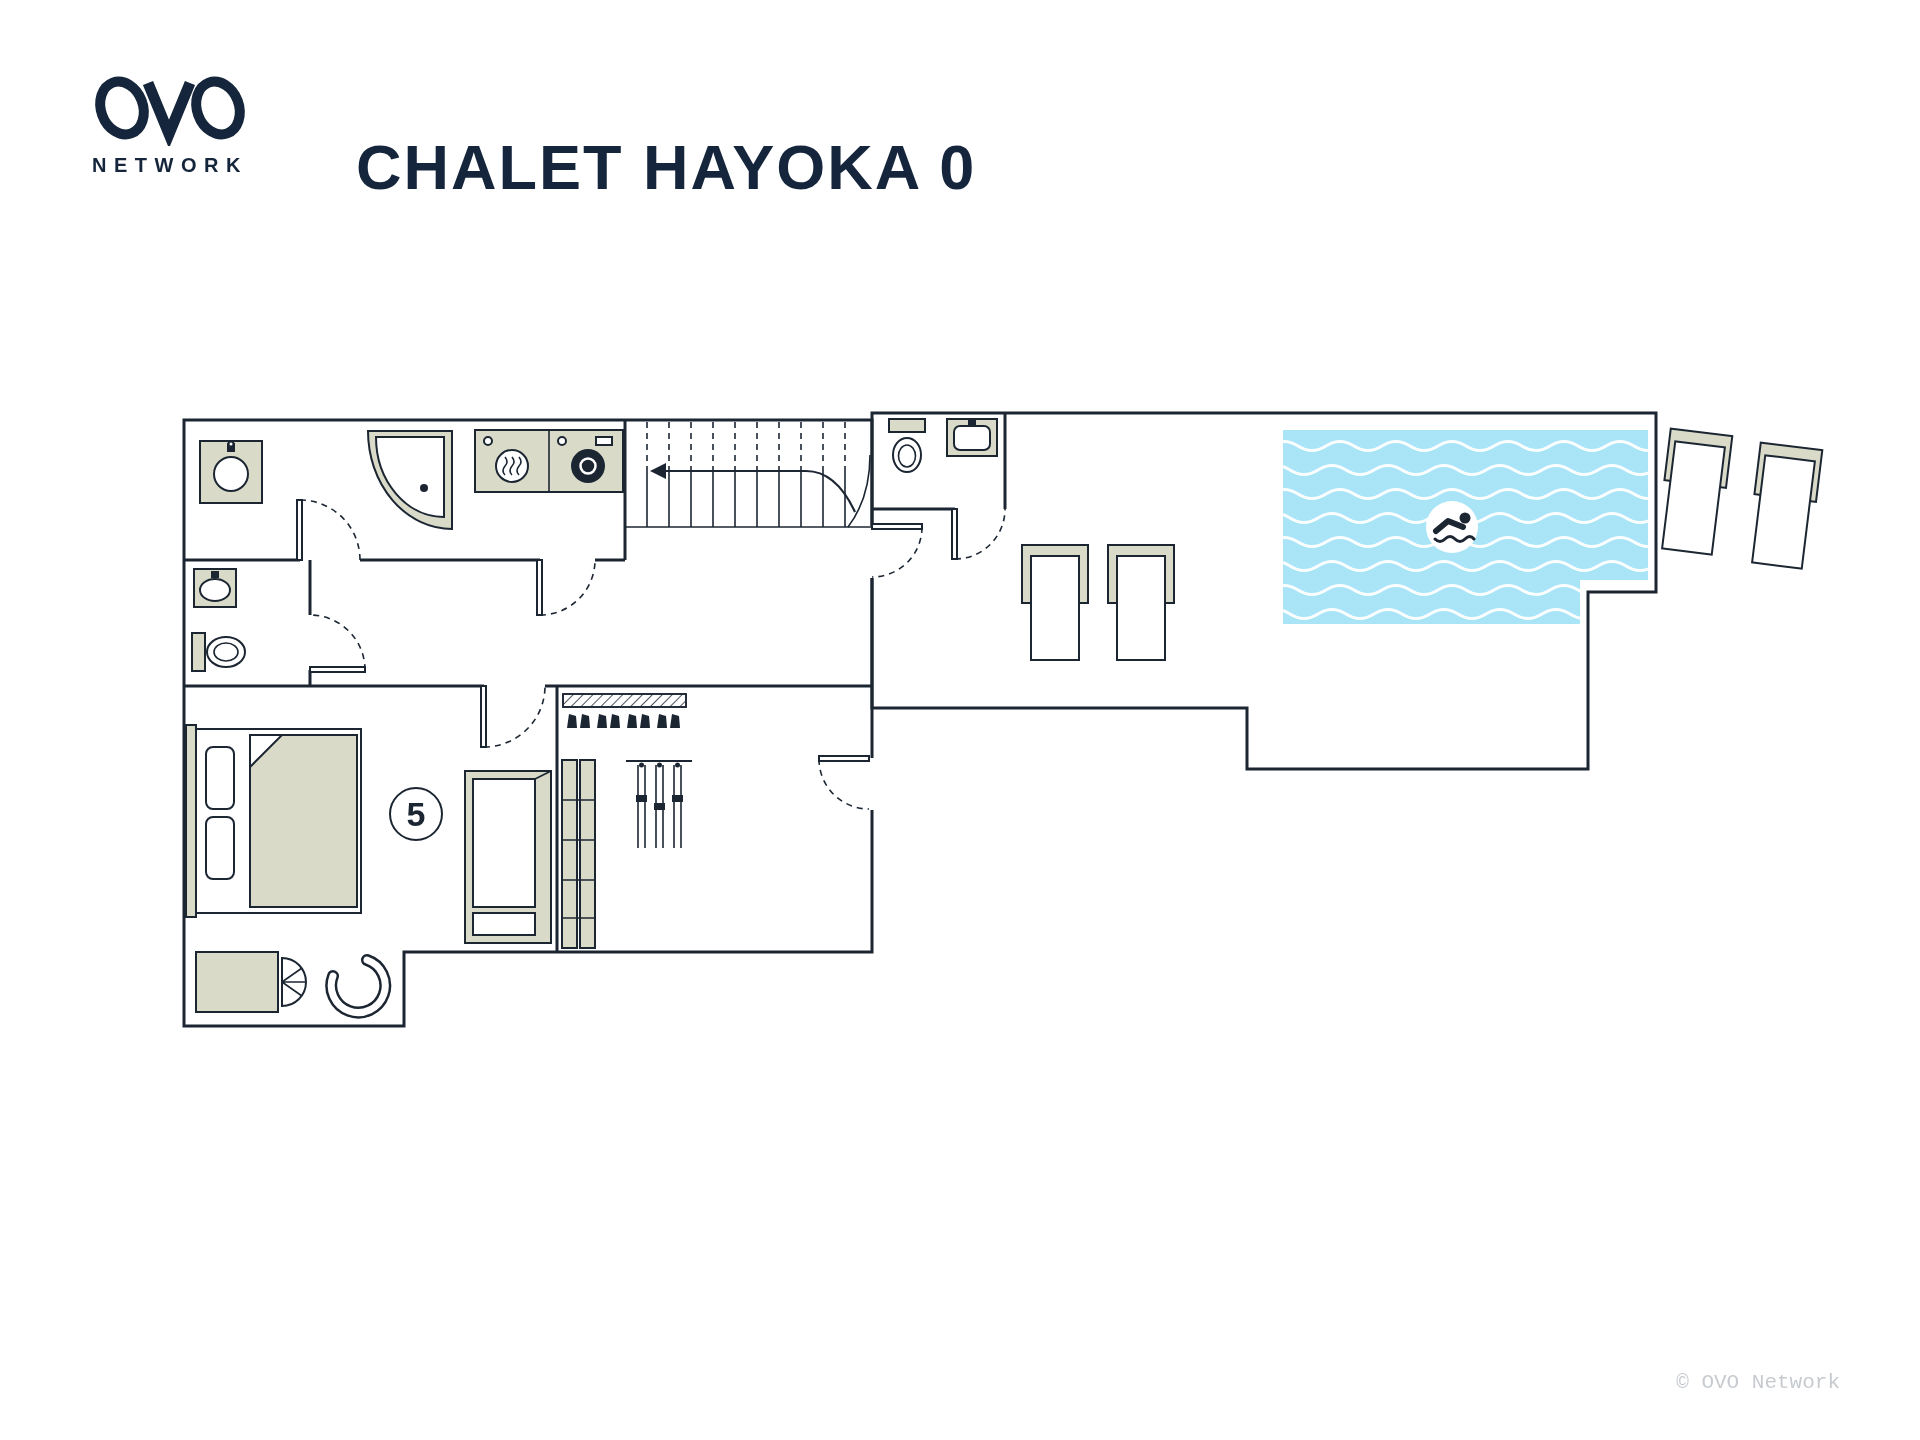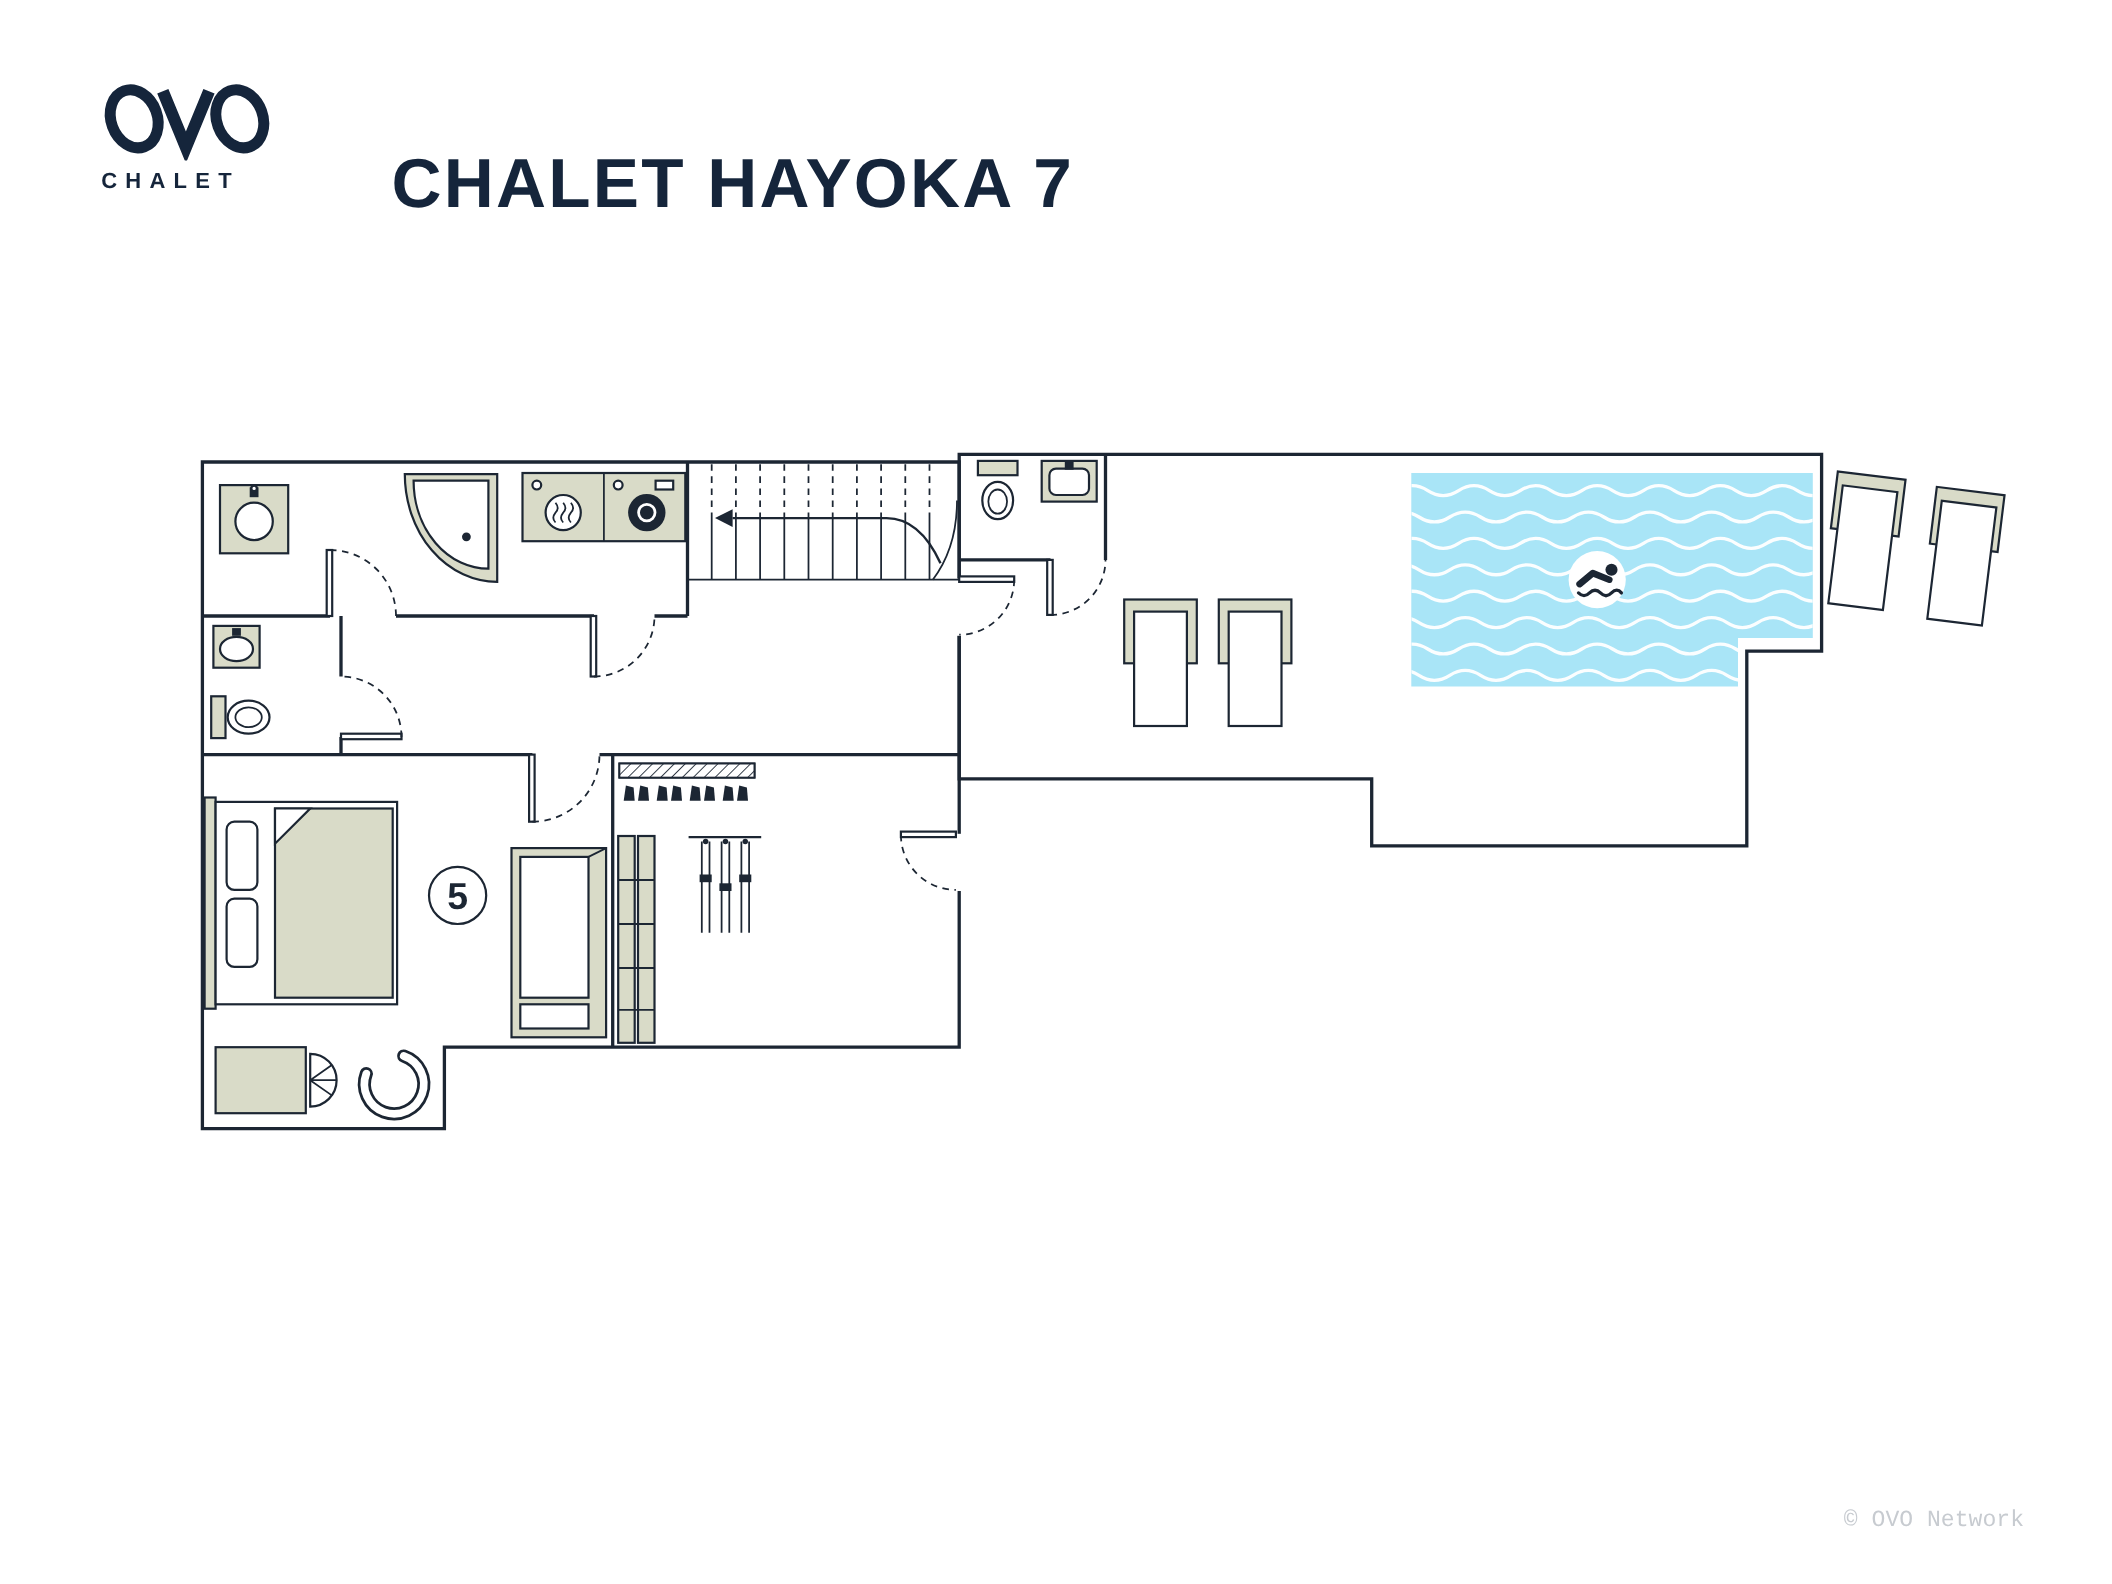--- a/index.html
+++ b/index.html
@@ -58,24 +58,24 @@
 </head>
 <body>
 
 <div class="logo">
   <span class="sr-only">OVO</span>
   <svg class="logo-mark" width="160" height="76" viewBox="0 0 160 76" aria-hidden="true">
     <ellipse cx="30" cy="38" rx="21" ry="27" fill="none" stroke="#15253b" stroke-width="10" transform="rotate(-20 30 38)"></ellipse>
     <path d="M56,13 L77,64 L98,13" fill="none" stroke="#15253b" stroke-width="11"></path>
     <ellipse cx="126" cy="38" rx="21" ry="27" fill="none" stroke="#15253b" stroke-width="10" transform="rotate(-20 126 38)"></ellipse>
   </svg>
-  <div class="logo-subtitle">CHALET</div>
+  <div class="logo-subtitle">NETWORK</div>
 </div>
 
-<h1 class="page-title">CHALET HAYOKA 7</h1>
+<h1 class="page-title">CHALET HAYOKA 0</h1>
 
 <svg class="plan-svg" width="1920" height="1440" viewBox="0 0 1920 1440">
   <defs>
     <pattern id="hatch" width="7" height="7" patternUnits="userSpaceOnUse" patternTransform="rotate(45)">
       <line x1="0" y1="0" x2="0" y2="7" stroke="#1c2633" stroke-width="1.6"></line>
     </pattern>
     <clipPath id="poolClip">
       <path d="M1283,430 H1648 V580 H1580 V624 H1283 Z"></path>
     </clipPath>
     <g id="bootpair">

